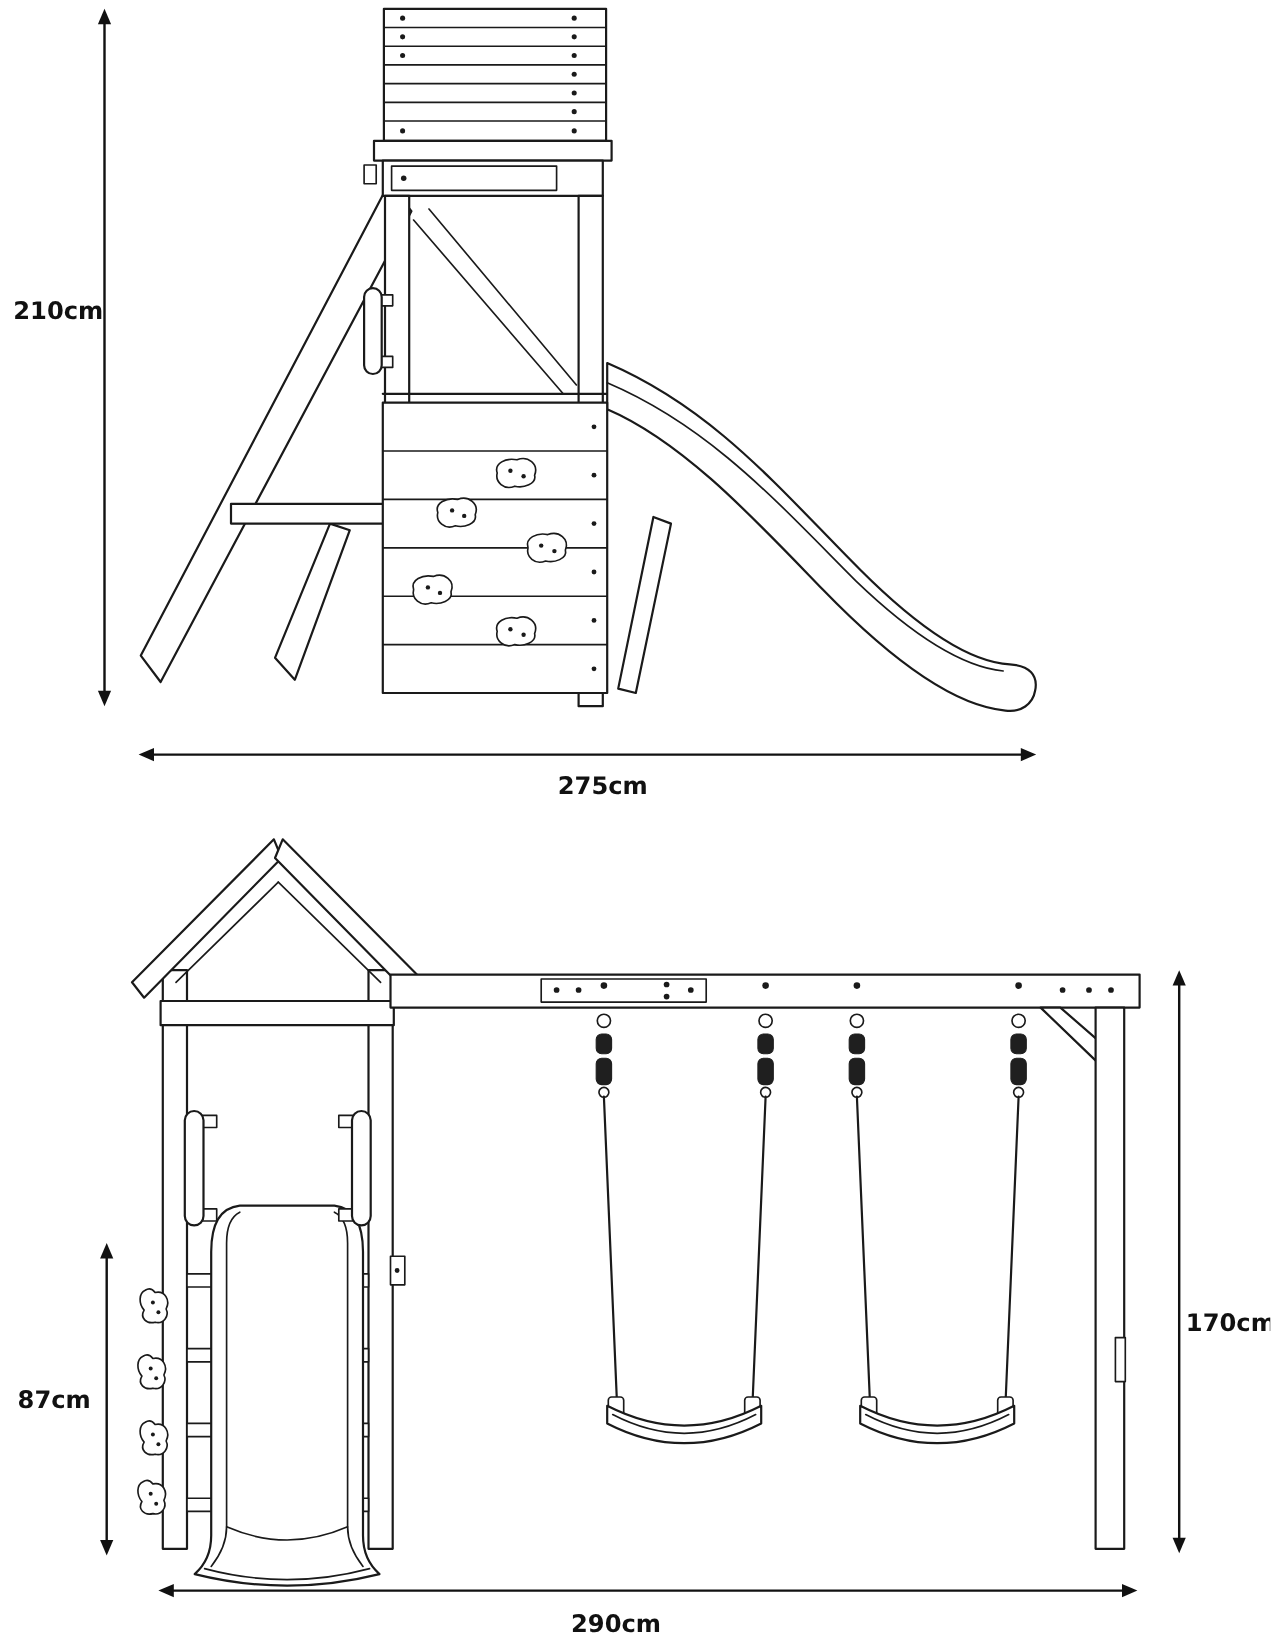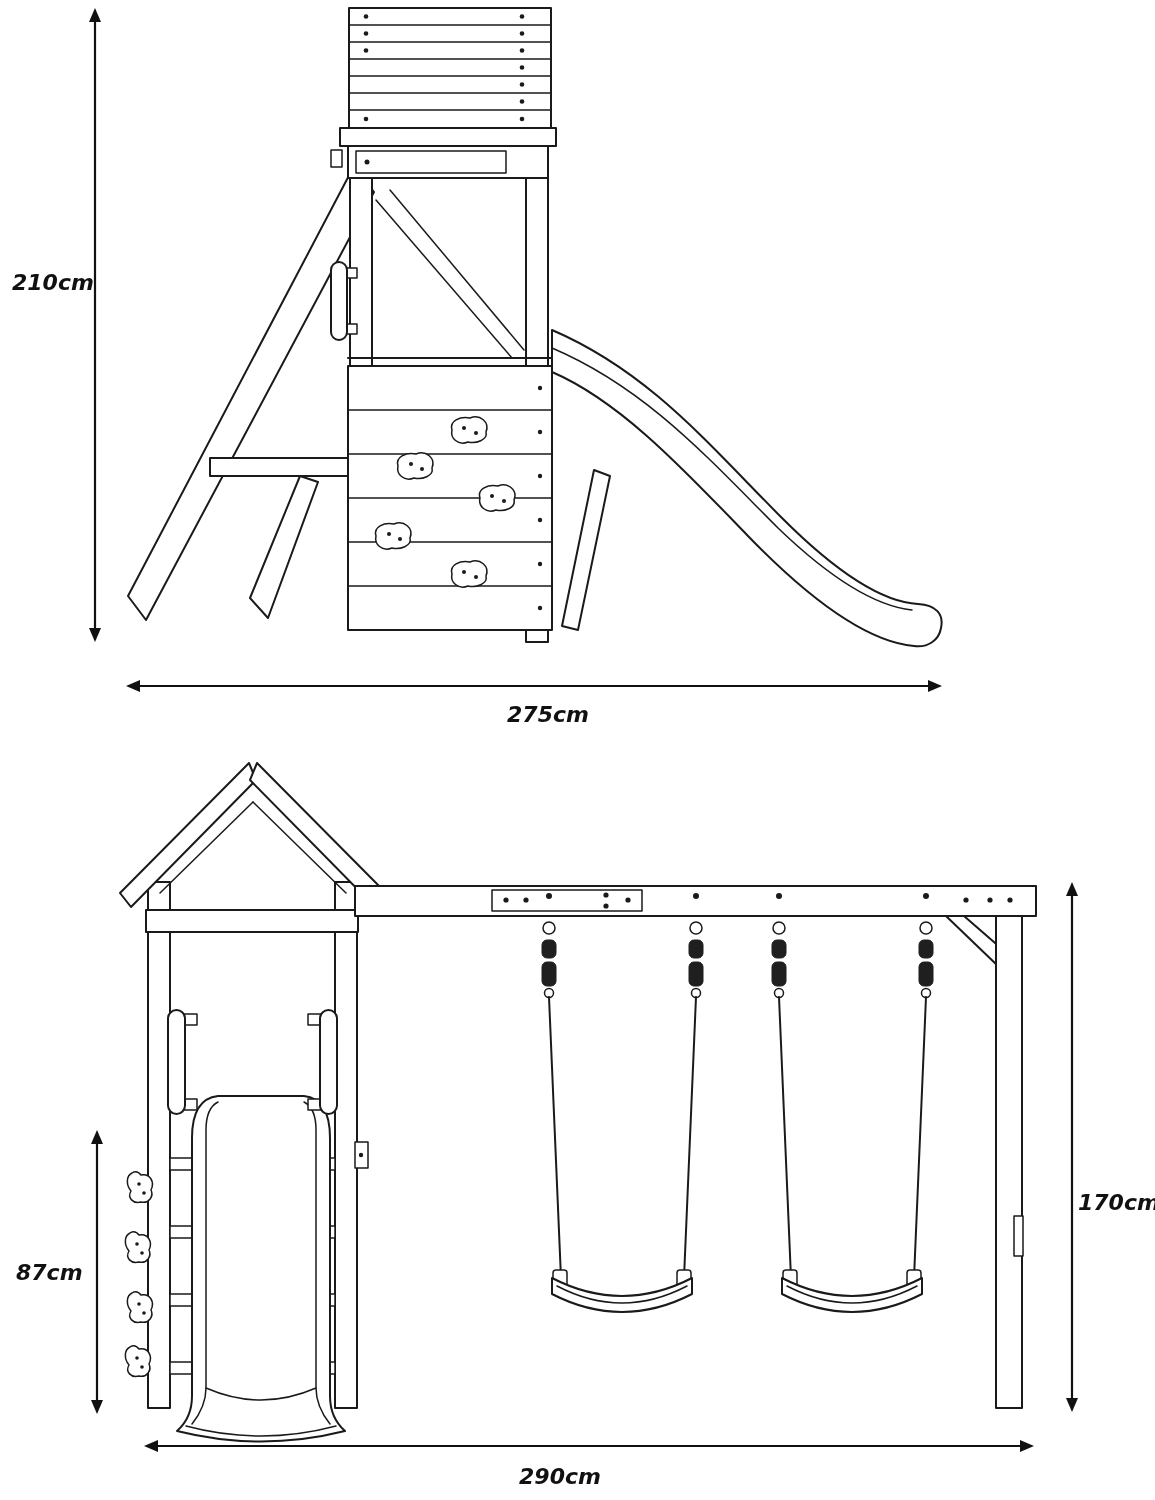--- a/index.html
+++ b/index.html
@@ -2,21 +2,20 @@
 <html><head>
 <meta charset="utf-8">
 <style>
   html,body{margin:0;padding:0;background:#ffffff;}
   .canvas{
     position:relative;
     width:1155px;height:1500px;
     background:#ffffff;
     font-family:"DejaVu Sans","Liberation Sans",sans-serif;
     overflow:hidden;
-    font-style:italic;
   }
   svg{display:block;}
   .ln{stroke:#1a1a1a;stroke-width:2;fill:none;stroke-linecap:round;stroke-linejoin:round;}
   .lnthin{stroke:#1a1a1a;stroke-width:1.5;fill:none;stroke-linecap:round;stroke-linejoin:round;}
   .wh{stroke:#1a1a1a;stroke-width:2;fill:#ffffff;stroke-linejoin:round;}
   .whthin{stroke:#1a1a1a;stroke-width:1.5;fill:#ffffff;stroke-linejoin:round;}
   .dk{fill:#1f1f1f;stroke:#1f1f1f;}
   .dot{fill:#1a1a1a;stroke:none;}
   .dim{stroke:#111111;stroke-width:2.2;fill:none;}
   .dimhead{fill:#111111;stroke:none;}

